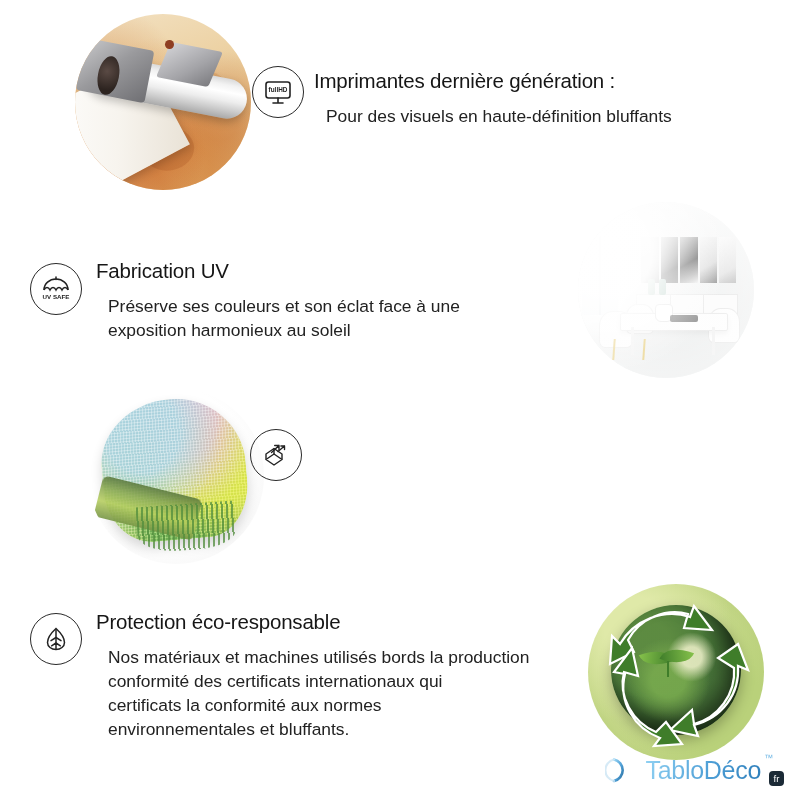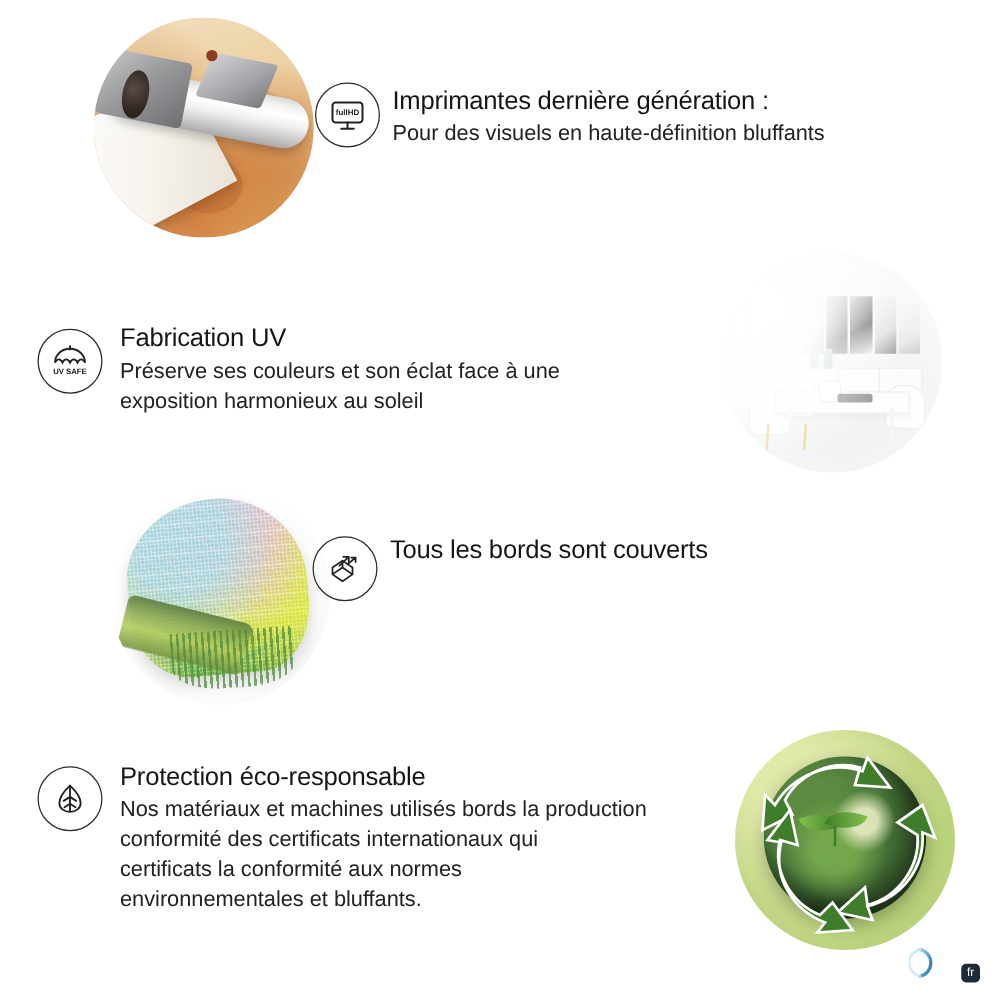--- a/index.html
+++ b/index.html
@@ -35,21 +35,21 @@
   .feature h2 {
     margin: 0 0 2px 0;
     font-size: 20.5px;
     font-weight: normal;
     letter-spacing: -0.2px;
     line-height: 1.22;
     color: #161616;
     white-space: nowrap;
   }
   .feature p {
-    margin: 0;
+    margin: 12px;
     font-size: 17.4px;
     font-weight: normal;
     line-height: 1.37;
     color: #222222;
   }
   .feature p .ln { display: block; white-space: nowrap; }
 
   
   .ico-circle {
     width: 52px; height: 52px;
@@ -471,21 +471,20 @@
         <svg width="32" height="32" viewBox="0 0 32 32" fill="none" stroke="#222" stroke-width="1.4" stroke-linejoin="round">
           <path d="M6 20.5l8-5.5 8 5.5-8 5.5z"></path>
           <path d="M6 20.5V15l8-5.5 8 5.5v5.5"></path>
           <path d="M14 15V9.5"></path>
           <path d="M11.5 13.5L19 6.5M19 6.5h-4.3M19 6.5v4.3" stroke-linecap="round"></path>
           <path d="M18 12.5l6.5-5.5M24.5 7h-3.6M24.5 7v3.6" stroke-linecap="round"></path>
         </svg>
       </div>
     </div>
     <div class="txt" style="left:62px; top:-2px;">
-      <h2>Tous les bords sont couverts</h2>
     </div>
   </div>
 
   <div class="photo" id="photo-globe">
     <div class="inner">
       <div class="bg"></div>
       <div class="earth"></div>
       <svg class="rec" viewBox="0 0 176 176">
         <g fill="#3f7d2a" stroke="#ffffff" stroke-width="2.2">
           <path d="M40 56 C52 34 78 24 100 30 L96 44 L124 46 L106 22 L102 33
@@ -530,16 +529,20 @@
           <stop offset="0%" stop-color="#9ad6f5"></stop>
           <stop offset="55%" stop-color="#4e9fd6"></stop>
           <stop offset="100%" stop-color="#2b6f9f"></stop>
         </linearGradient>
       </defs>
       <path d="M4 3.5h7" stroke="url(#dgrad)" stroke-width="3.2" stroke-linecap="round" fill="none"></path>
       <path d="M7.2 3.5v29" stroke="url(#dgrad)" stroke-width="3.2" stroke-linecap="round" fill="none"></path>
       <path d="M9 7.5a11 11 0 0 1 0 21.5" stroke="url(#dgrad)" stroke-width="2.6" fill="none" stroke-linecap="round"></path>
       <path d="M9 7.5a11 11 0 0 0 0 21.5" stroke="#cfe6f5" stroke-width="2.2" fill="none" stroke-linecap="round" opacity=".85"></path>
     </svg>
+    <div class="wordmark">
+      <span>TabloDéco</span>
+      <span class="tm">™</span>
+    </div>
     <div class="fr">fr</div>
   </div>
 
 </div>
 
 </body></html>

